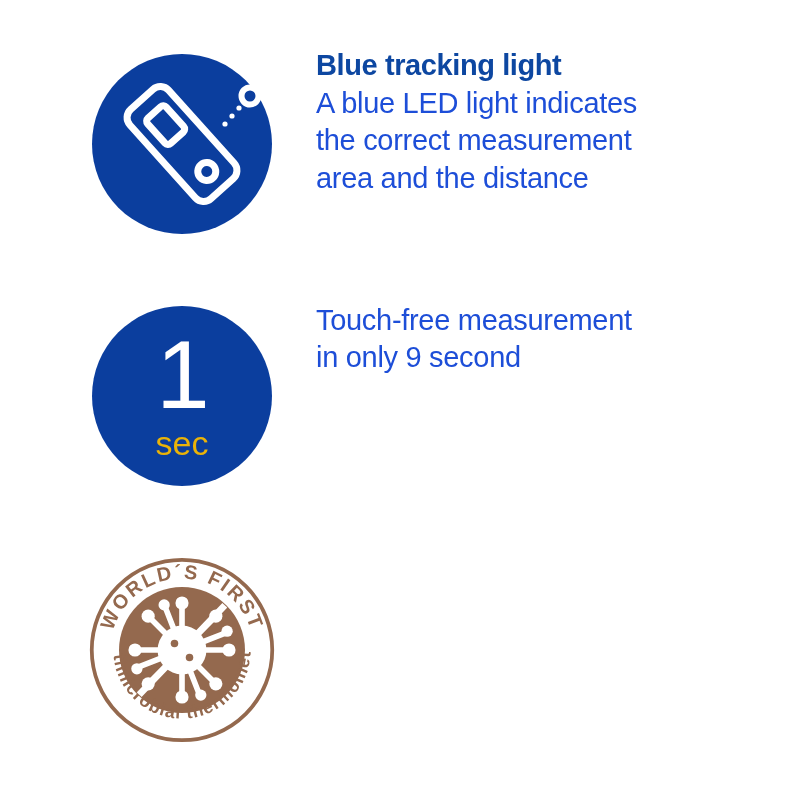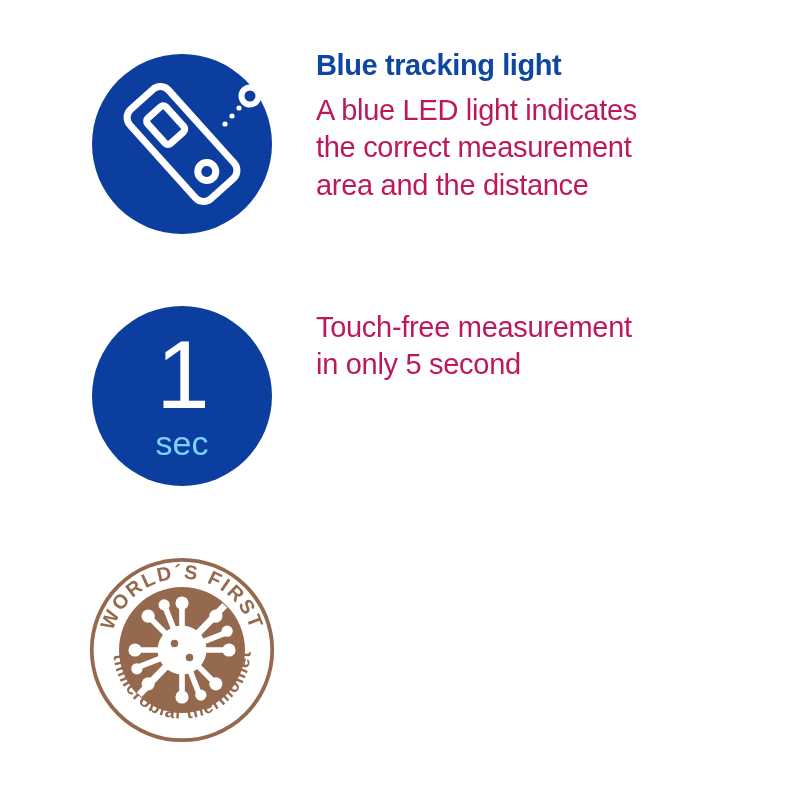--- a/index.html
+++ b/index.html
@@ -61,21 +61,21 @@
     color: #ffffff;
     font-family: "Liberation Sans", sans-serif;
     font-size: 96px;
     font-weight: 400;
     line-height: 0.82;
     letter-spacing: -2px;
     margin-top: 4px;
   }
 
   .sec-label {
-    color: #7dd3fc;
+    color: #eab308;
     font-family: "Liberation Sans", sans-serif;
     font-size: 34px;
     font-weight: 400;
     line-height: 1;
     margin-top: 12px;
     letter-spacing: 0px;
   }
 
   .badge-icon {
     width: 188px;
@@ -103,24 +103,24 @@
     letter-spacing: -0.4px;
   }
 
   .feature-heading .hl { color: #0D47A1; }
 
   .feature-body {
     font-family: "Liberation Sans", sans-serif;
     font-size: 29px;
     font-weight: 400;
     line-height: 1.28;
-    color: #be185d;
+    color: #1d4ed8;
     white-space: pre-line;
     letter-spacing: -0.3px;
-    margin-top: 9px;
+    margin-top: 2px;
   }
 </style>
 </head>
 <body>
 
 <div class="feature-list">
 
   <div class="feature-row" id="row-tracking-light">
 
     <div class="icon-cell">
@@ -158,21 +158,21 @@
 
     <div class="icon-cell">
       <div class="circle-icon">
         <span class="sec-number">1</span>
         <span class="sec-label">sec</span>
       </div>
     </div>
 
     <div class="text-cell">
       <div class="feature-body">Touch-free measurement
-in only 5 second</div>
+in only 9 second</div>
     </div>
   </div>
 
   <div class="feature-row" id="row-antimicrobial">
 
     <div class="icon-cell">
       <div class="badge-icon">
         <svg width="188" height="188" viewBox="0 0 200 200" aria-hidden="true">
           <defs>
             <path id="arcTop" d="M 24,100 A 76,76 0 0 1 176,100" fill="none"></path>

